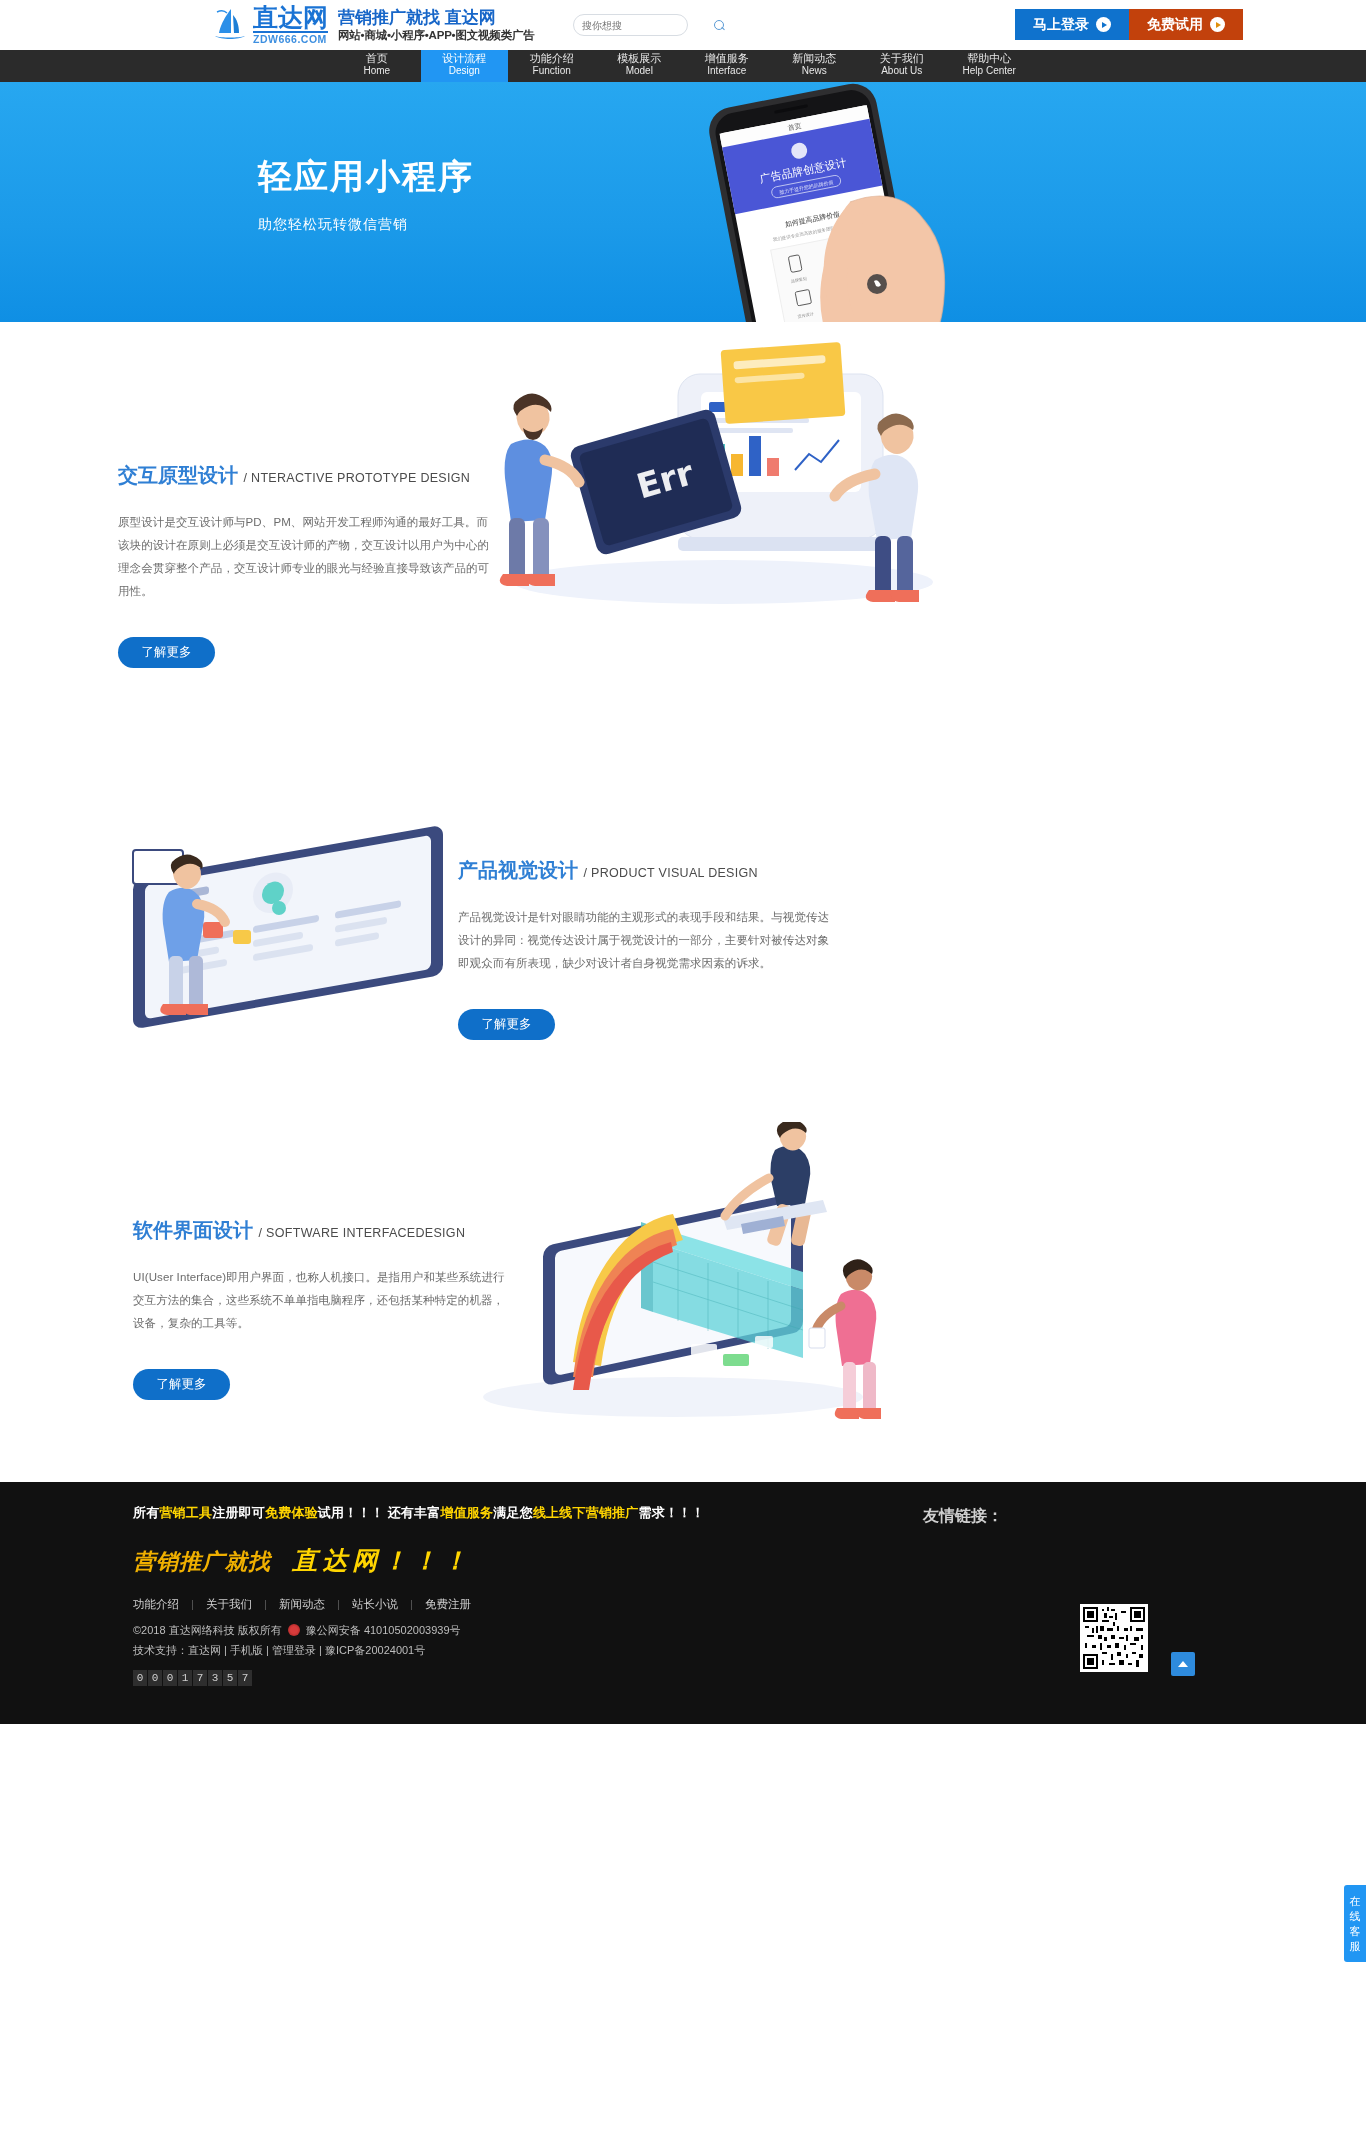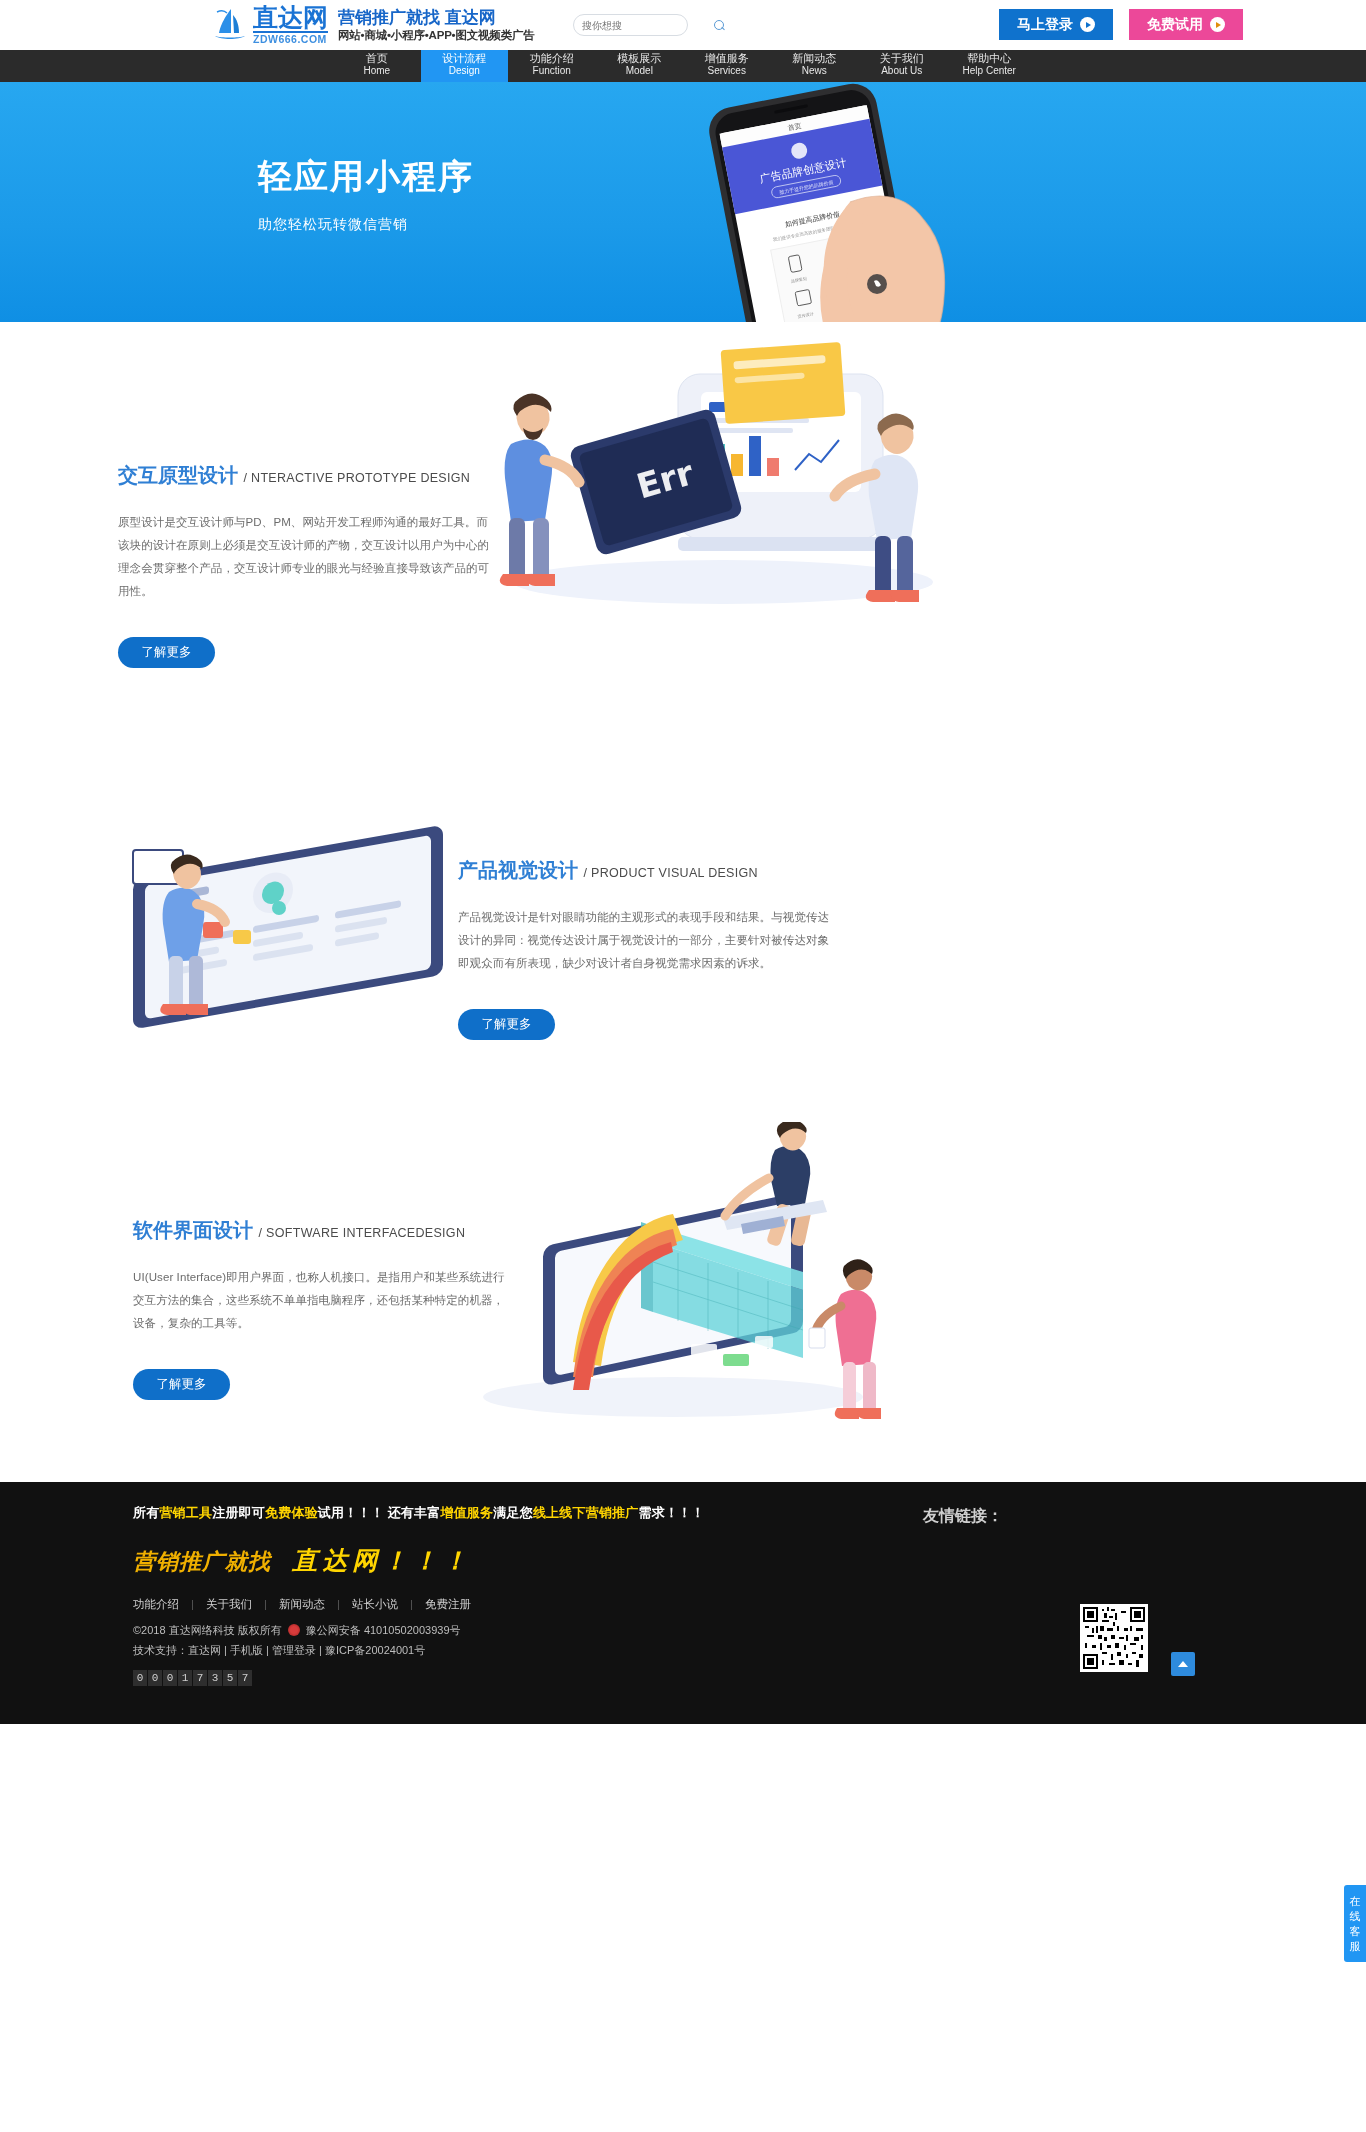--- a/index.html
+++ b/index.html
@@ -30,21 +30,21 @@
   .search-box input { border:none; outline:none; font-size:10px; color:#9aa3ad; flex:1;
                       font-family:"Liberation Sans",sans-serif; background:transparent;}
   .search-icon { width:11px; height:11px; position:relative; flex:0 0 auto;}
   .search-icon::before { content:""; position:absolute; width:8px; height:8px; border:1.2px solid #5b9bd5; border-radius:50%; left:0; top:0;}
   .search-icon::after { content:""; position:absolute; width:4px; height:1.2px; background:#5b9bd5; transform:rotate(45deg); left:7px; top:8px;}
 
   .btn-group { position:absolute; right:-10px; top:9px; display:flex; }
   .btn-login, .btn-trial { height:31px; display:flex; align-items:center; gap:7px;
                             padding:0 18px; color:#fff; font-size:14px; font-weight:bold; cursor:pointer;}
   .btn-login { background:#0f72cd; }
-  .btn-trial { background:#ec4899;margin-left:16px; }
+  .btn-trial { background:#c2410c; }
   .arrow-circle { width:15px; height:15px; border-radius:50%; background:#fff; display:flex;
                   align-items:center; justify-content:center; }
   .arrow-circle span { display:block; width:0; height:0; border-left:5px solid #0f72cd;
                        border-top:3.2px solid transparent; border-bottom:3.2px solid transparent; margin-left:2px;}
   .btn-trial .arrow-circle span { border-left-color:#e0900c; }
 
   
   .nav { background:#2b2b2b; height:32px; }
   .nav-inner { width:700px; margin:0 auto; display:flex; height:32px; }
   .nav-item { flex:1; text-align:center; color:#e8e8e8; line-height:1.0; padding-top:3px; cursor:pointer;}
@@ -181,21 +181,21 @@
       <div class="nav-item">
         <span class="cn">功能介绍</span>
         <span class="en">Function</span>
       </div>
       <div class="nav-item">
         <span class="cn">模板展示</span>
         <span class="en">Model</span>
       </div>
       <div class="nav-item">
         <span class="cn">增值服务</span>
-        <span class="en">Services</span>
+        <span class="en">Interface</span>
       </div>
       <div class="nav-item">
         <span class="cn">新闻动态</span>
         <span class="en">News</span>
       </div>
       <div class="nav-item">
         <span class="cn">关于我们</span>
         <span class="en">About Us</span>
       </div>
       <div class="nav-item">

